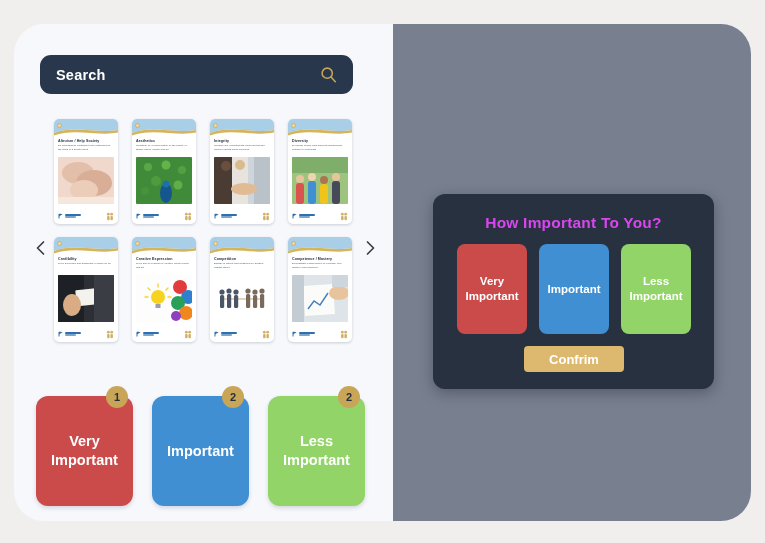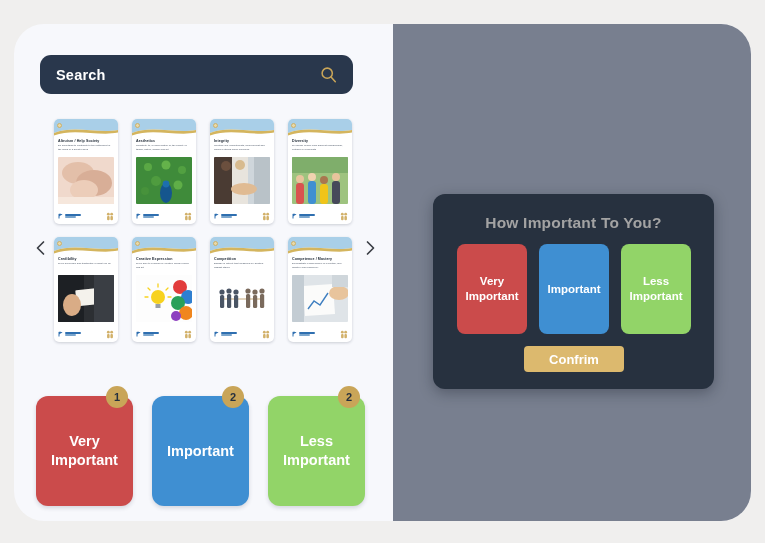--- a/index.html
+++ b/index.html
@@ -198,21 +198,21 @@
     left: 40px; top: 170px;
     width: 281px; height: 195px;
     background: #27313f;
     border-radius: 12px;
     box-shadow: 0 4px 14px rgba(20,26,36,.35);
   }
   .modal-title {
     position: absolute;
     left: 0; top: 20px; width: 100%;
     text-align: center;
-    color: #a3a3a3;
+    color: #d946ef;
     font-size: 15.5px;
     font-weight: bold;
     letter-spacing: .2px;
   }
   .modal-options {
     position: absolute;
     left: 24px; top: 50px;
     width: 234px; height: 90px;
     display: flex;
     gap: 12px;

